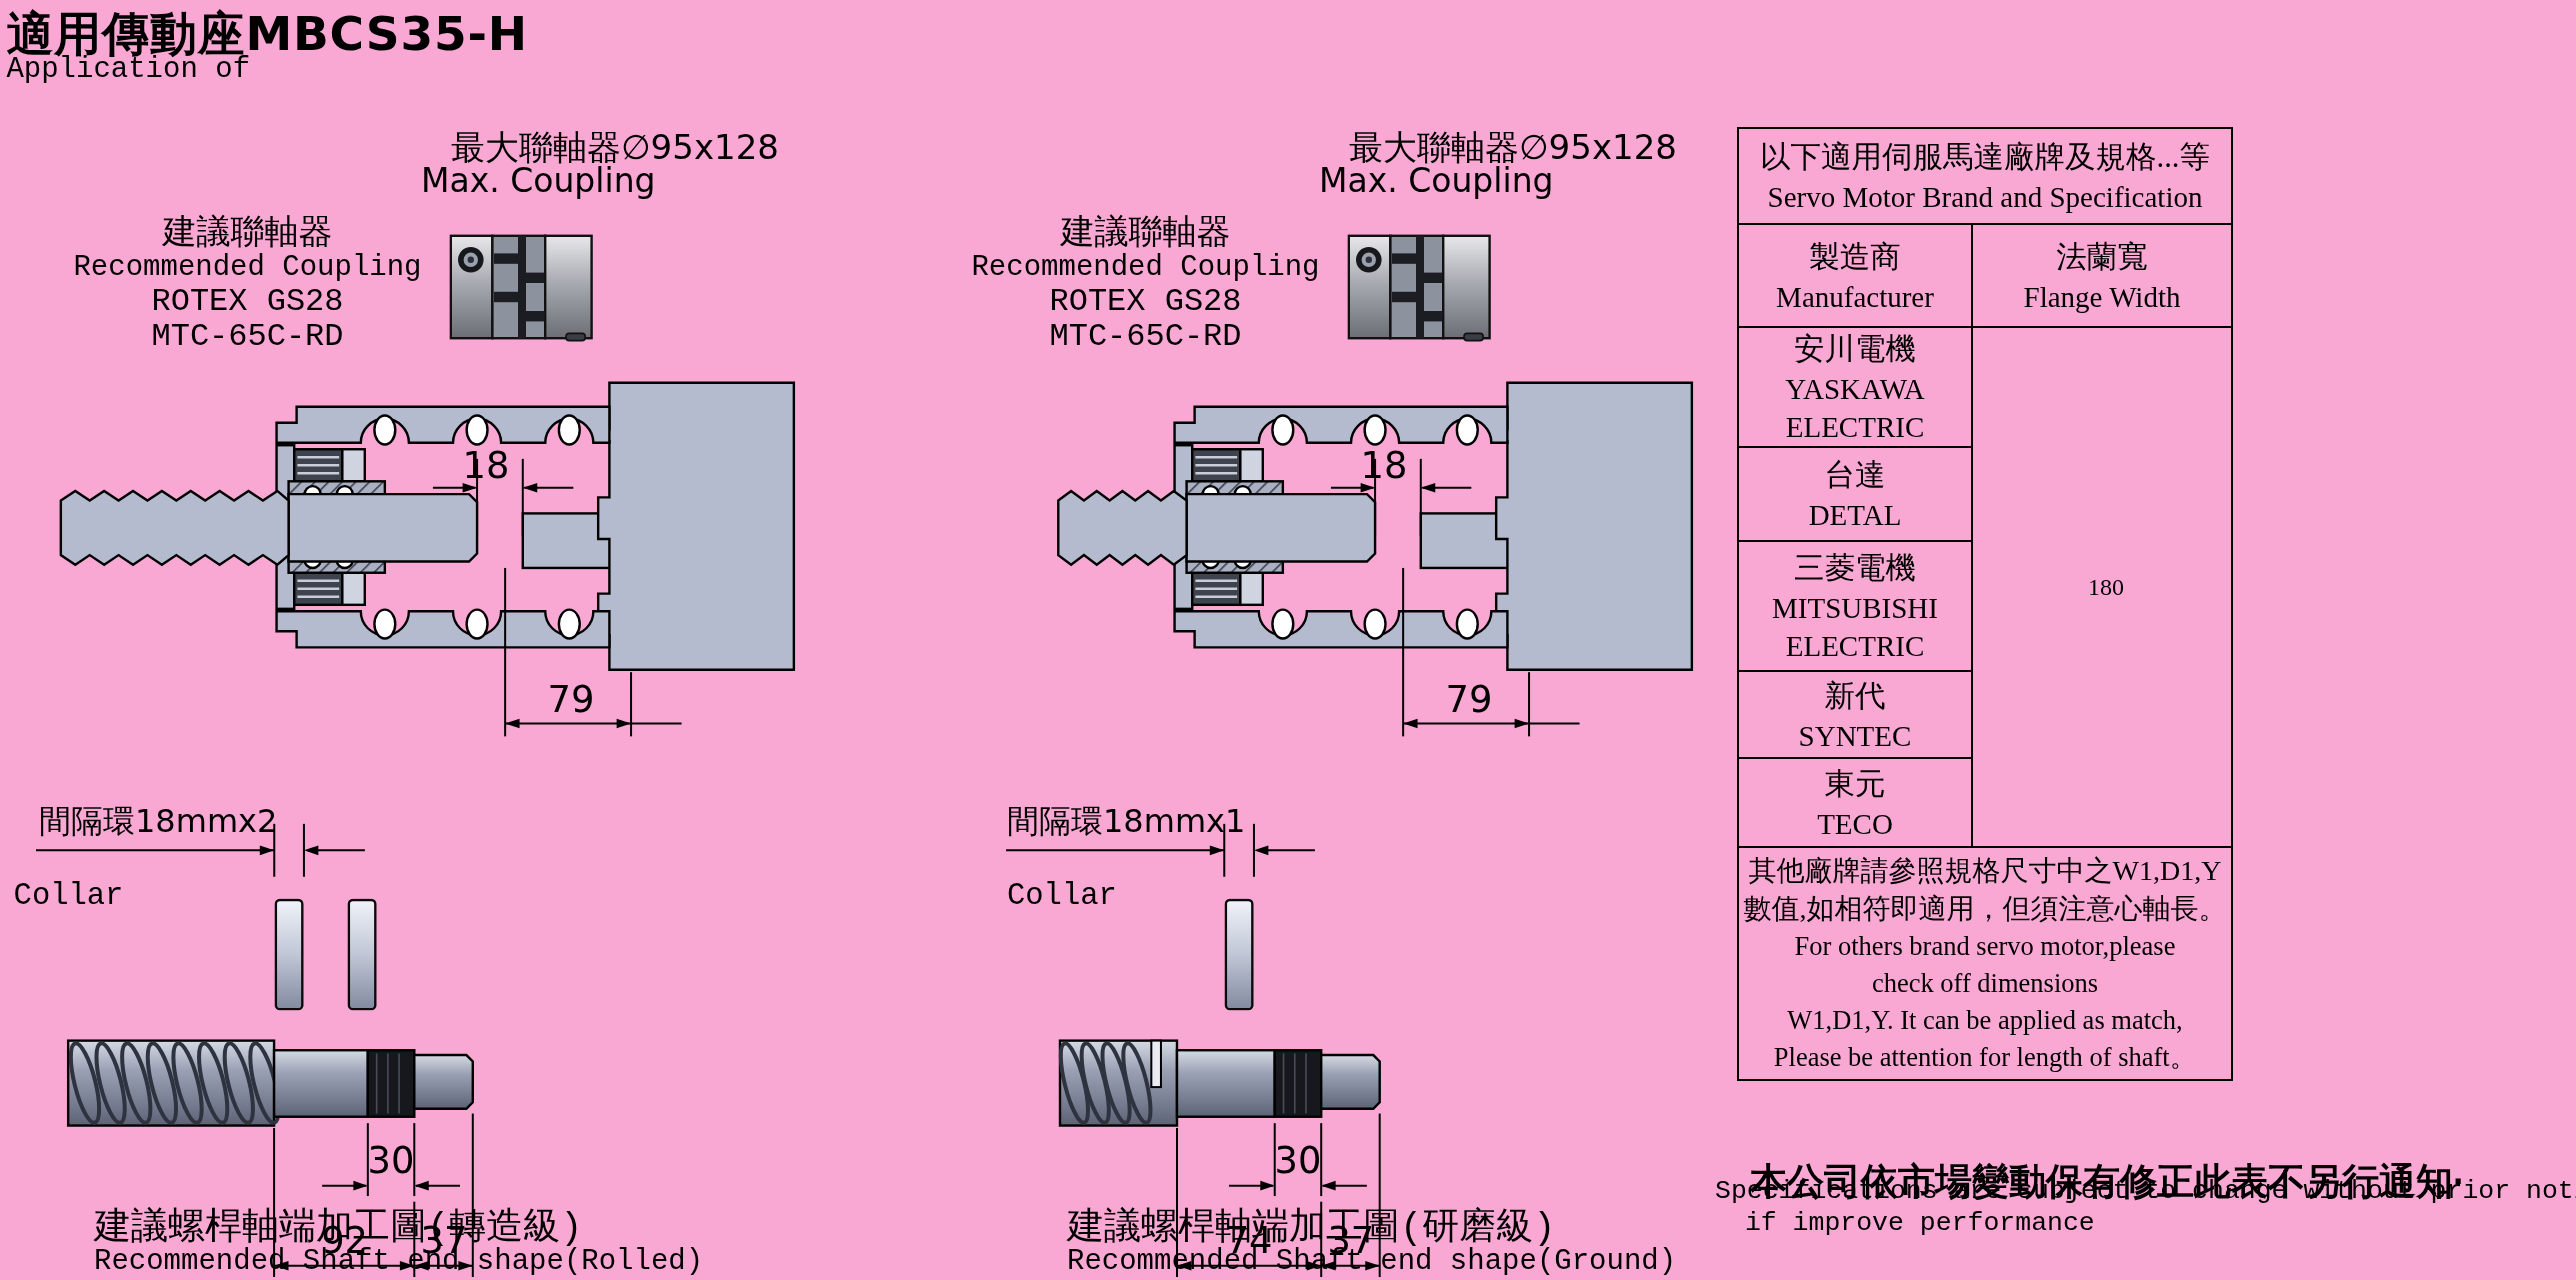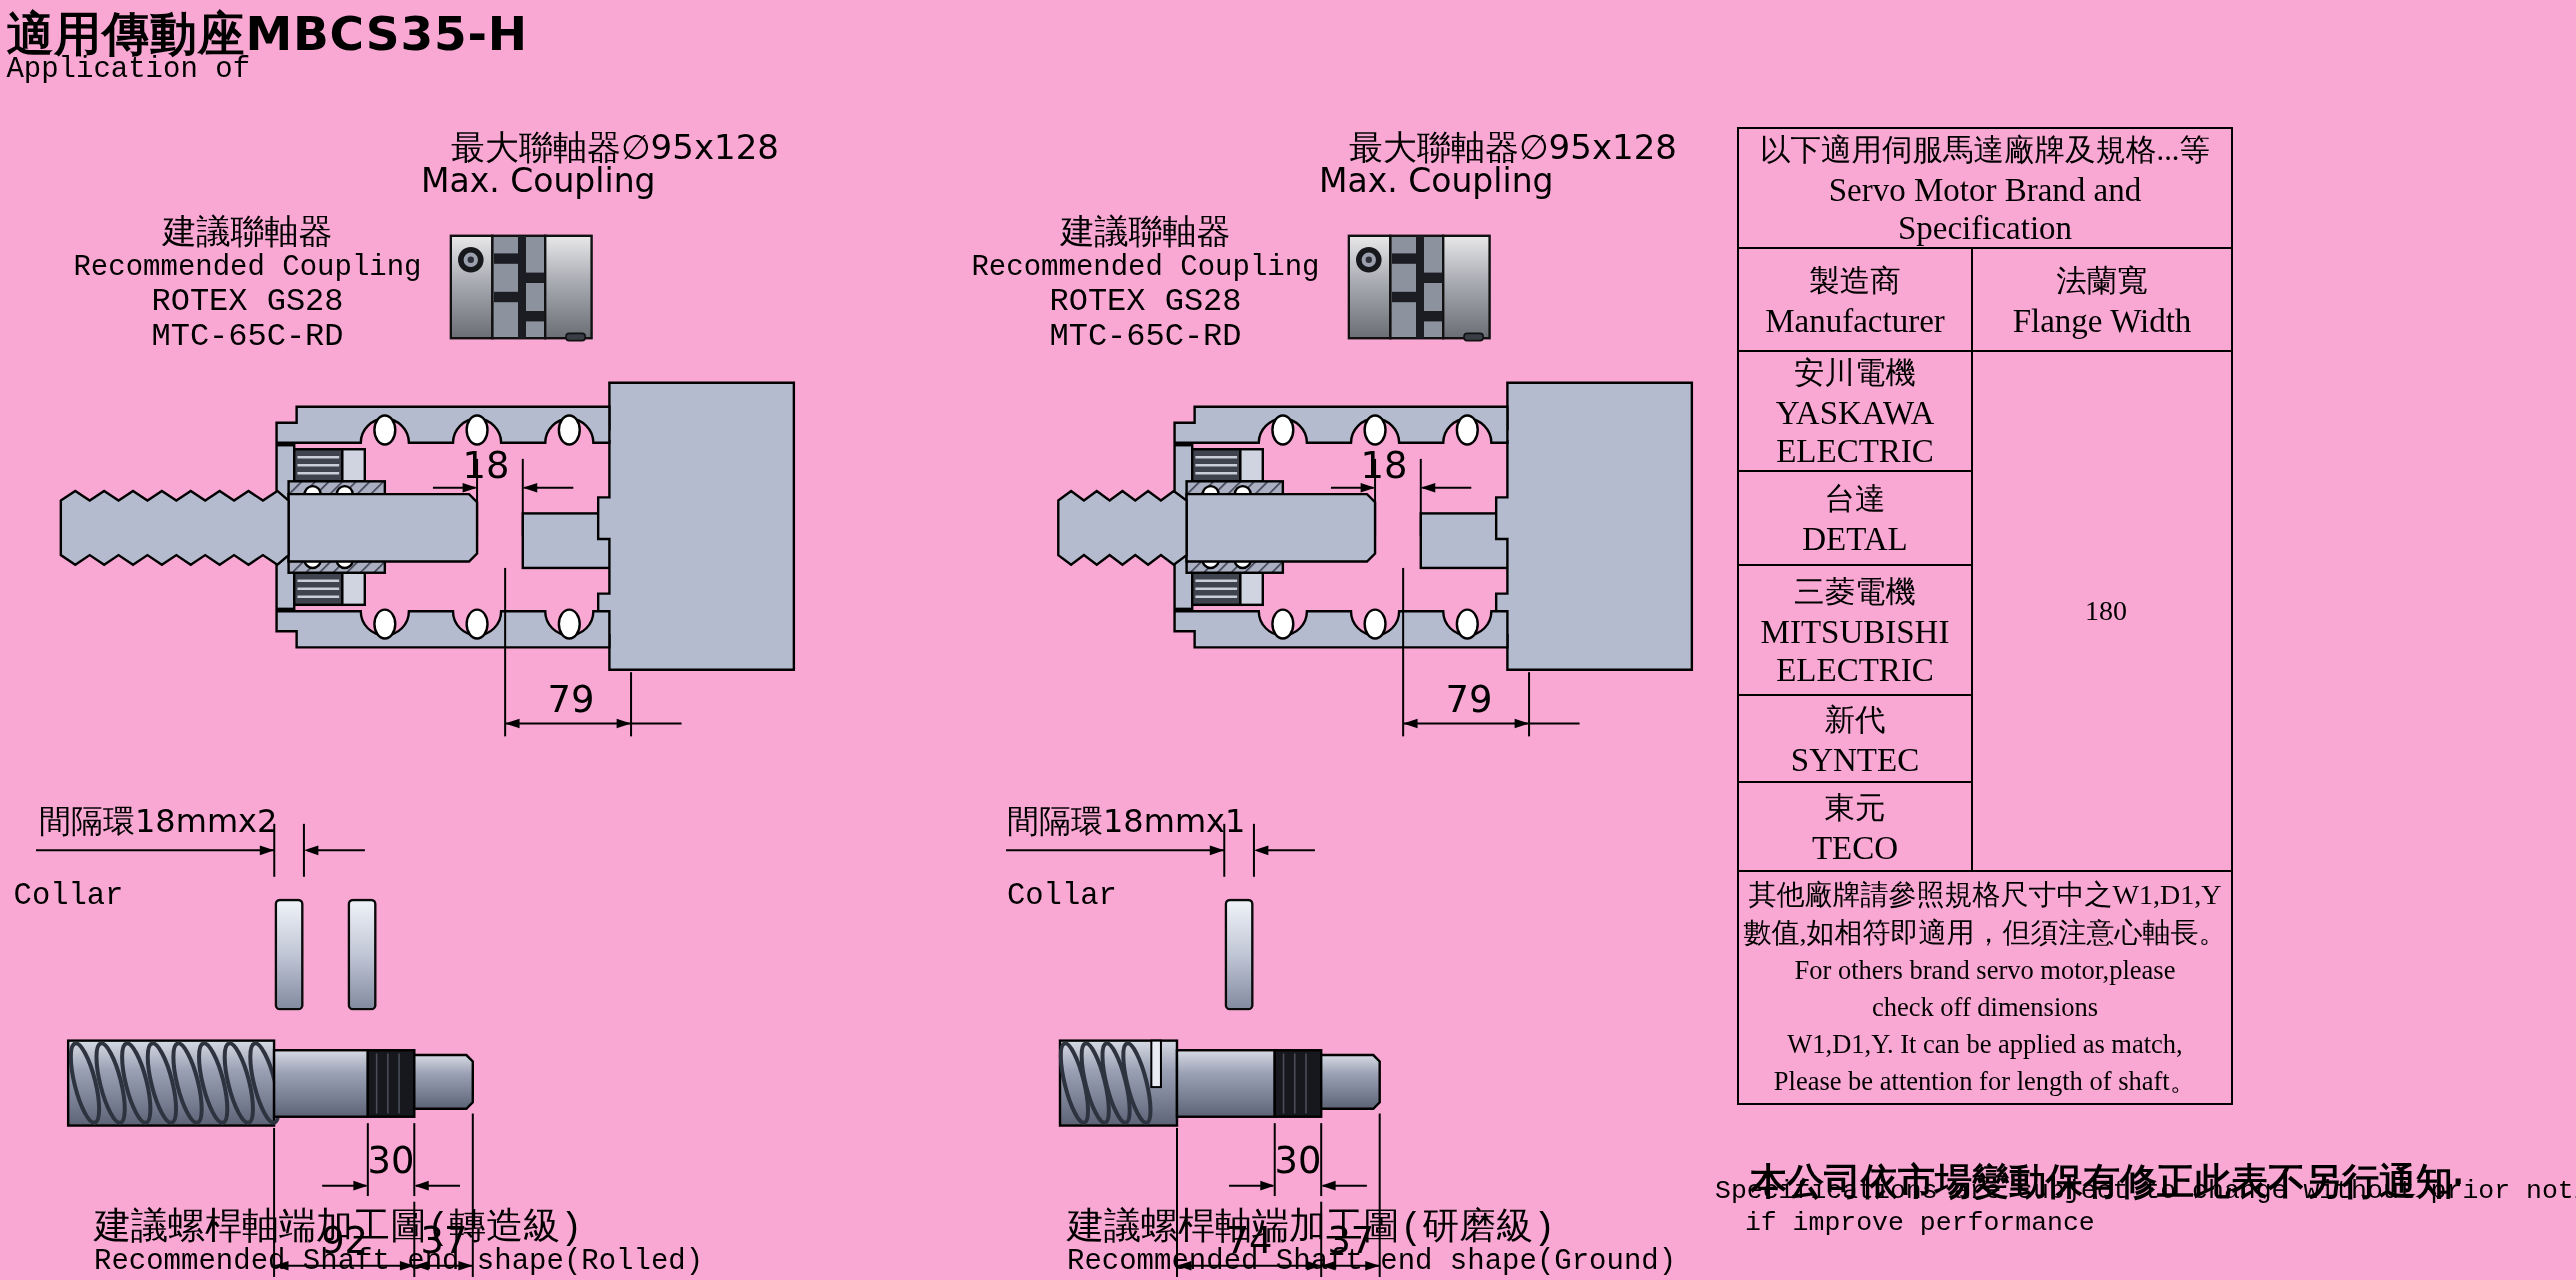--- a/index.html
+++ b/index.html
@@ -18,24 +18,24 @@
   .collar-en{font-size:30.5px;font-family:"Liberation Mono","DejaVu Sans Mono",monospace;}
   .cap-zh{font-size:37px;font-family:Liberation Mono, monospace;}
   .cap-en{font-size:29px;font-family:"Liberation Mono","DejaVu Sans Mono",monospace;}
   .ftr-zh{font-size:37px;font-weight:600;font-family:Liberation Sans, sans-serif;margin-top:41px;}
   .ftr-en{font-size:26.5px;font-family:"Liberation Mono","DejaVu Sans Mono",monospace;white-space:pre;}
   
   table.spec{border-collapse:collapse;table-layout:fixed;width:494px;
              font-family:"Liberation Serif","DejaVu Serif",serif;}
   table.spec td{border:2.4px solid #000;text-align:center;vertical-align:middle;padding:0;}
   .t-zh{font-size:30.5px;line-height:42px;display:block;}
-  .t-en{font-size:33px;line-height:38px;display:block;}
+  .t-en{font-size:29px;line-height:38px;display:block;}
   .t-note-zh{font-size:28px;line-height:38px;display:block;}
   .t-note-en{font-size:26.5px;line-height:37px;display:block;}
-  .t-val{font-size:28px;margin-left:8px;}
+  .t-val{font-size:24px;margin-left:8px;}
   svg text.dim{font-size:46px;font-family:"DejaVu Sans",sans-serif;fill:#000;}
 </style>
 </head>
 <body>
 
 <div id="page">
 
   <svg width="0" height="0" style="position:absolute" aria-hidden="true">
     <defs>
       <linearGradient id="gSteel" x1="0" y1="0" x2="0" y2="1">

